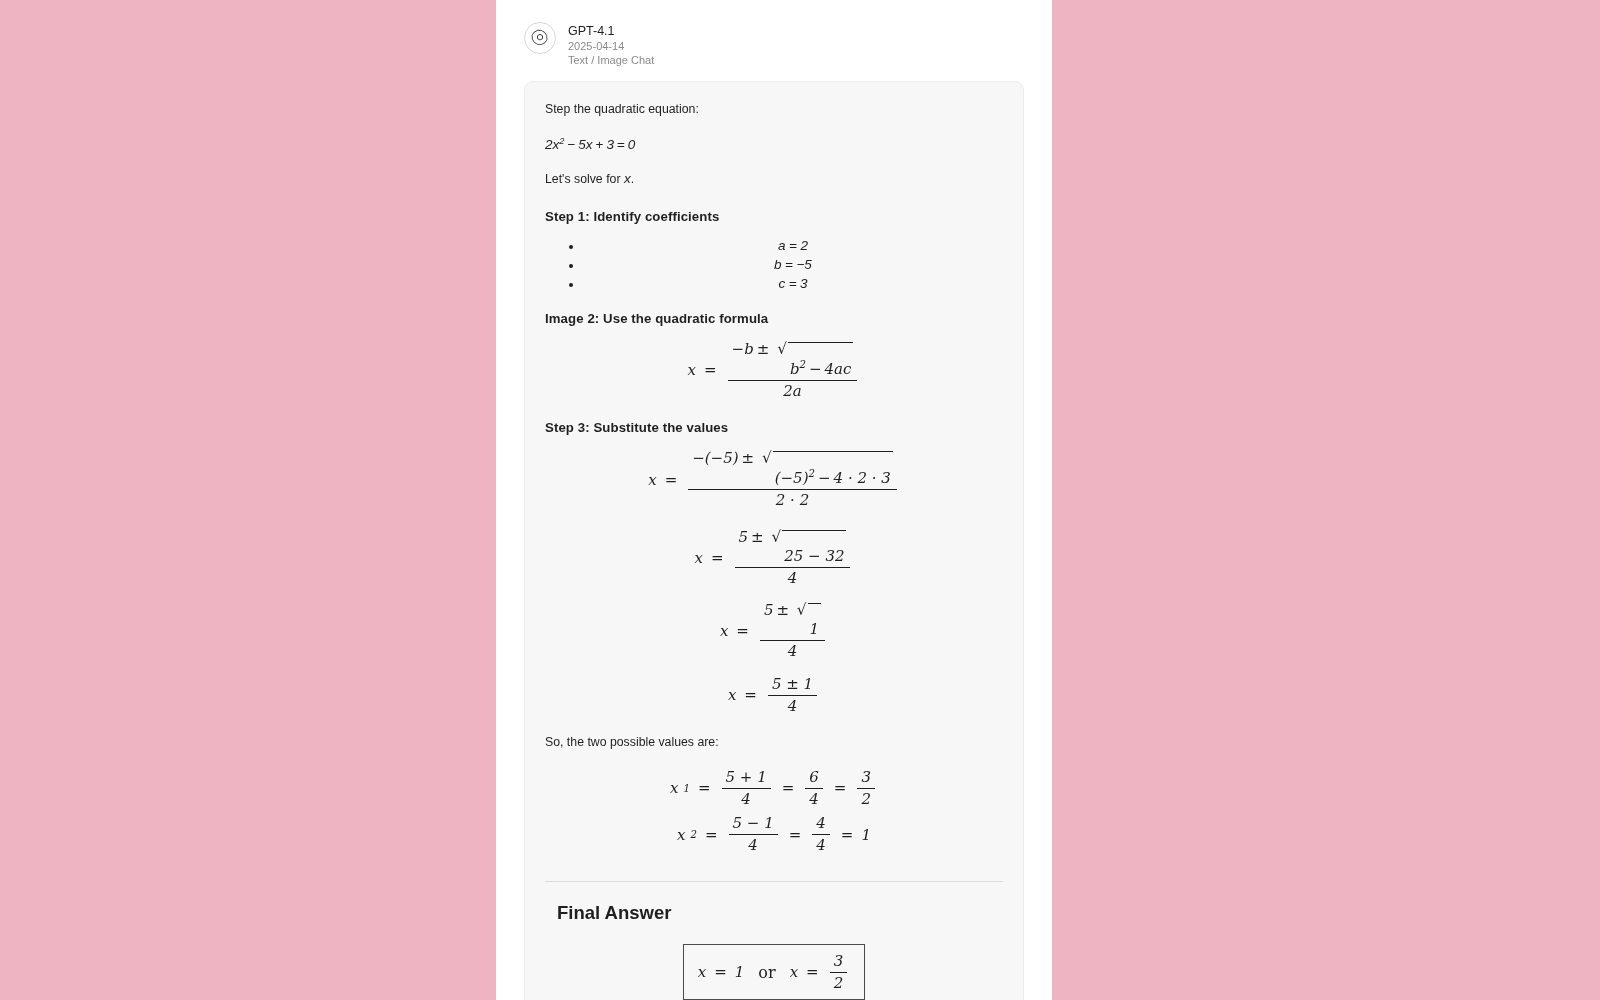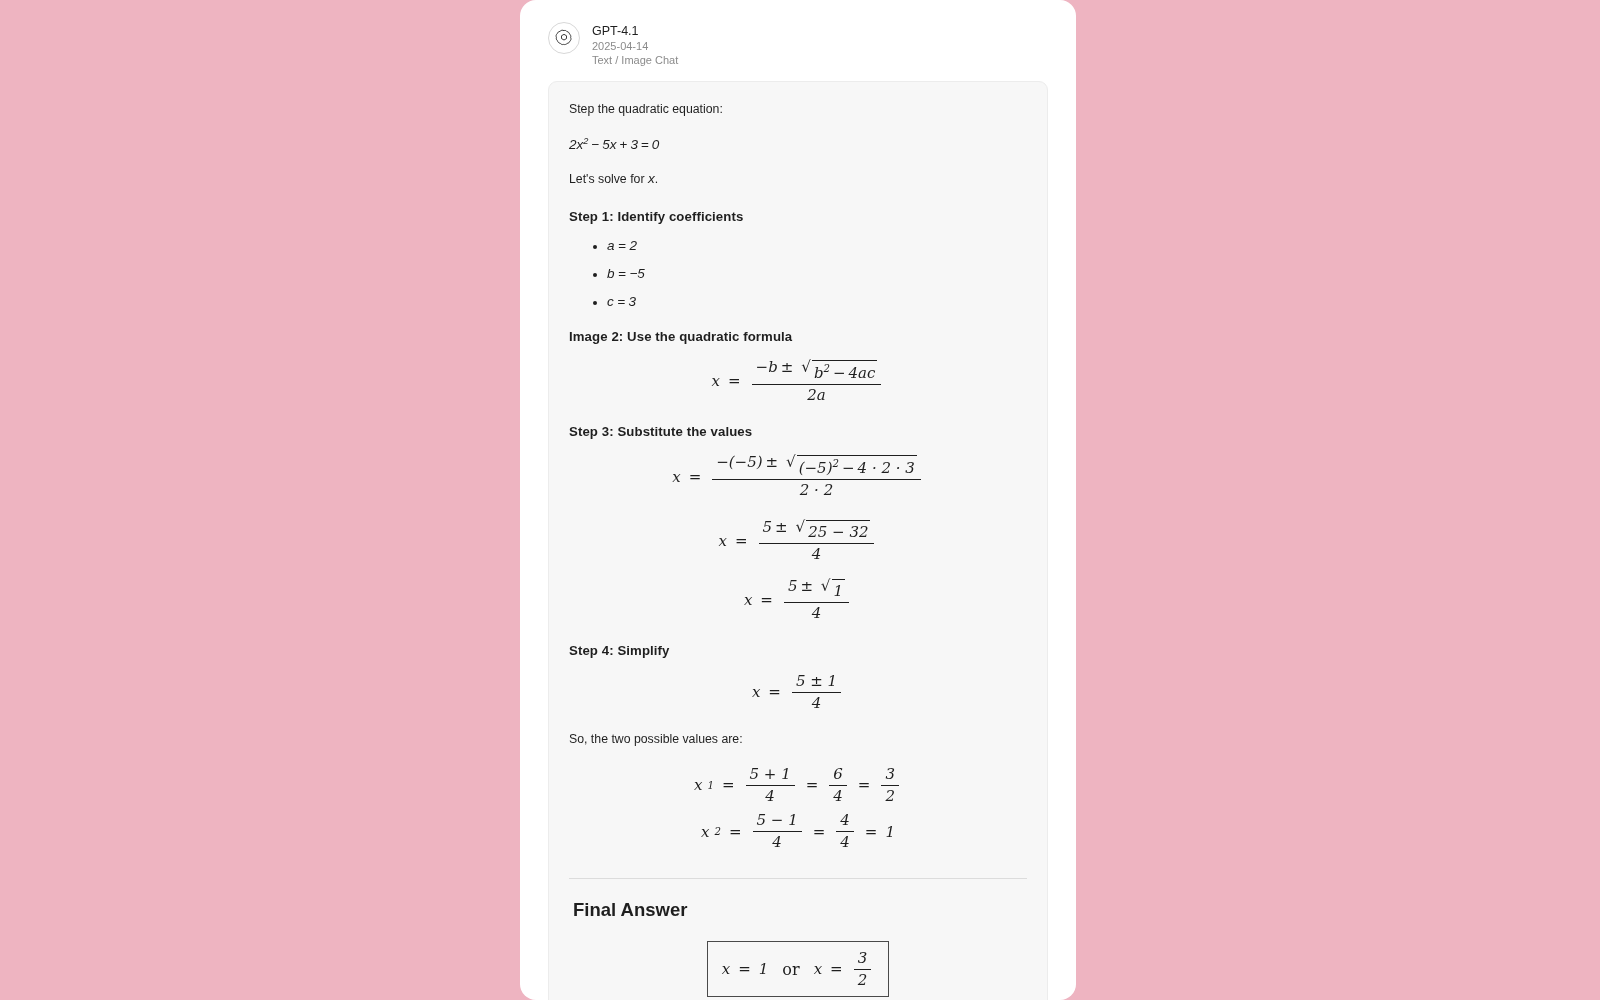--- a/index.html
+++ b/index.html
@@ -8,26 +8,25 @@
   }
   body {
     width: 1600px;
     height: 1000px;
     background: #eeb4c1;
     font-family: "Liberation Sans", sans-serif;
     overflow: hidden;
   }
   .page {
     position: absolute;
-    left: 520px;
+    left: 496px;
     top: 0;
     width: 556px;
     height: 1000px;
     background: #ffffff;
-    border-radius: 16px;
   }
   .content {
     padding: 22px 28px 0 28px;
   }
   
   .header {
     display: flex;
     align-items: flex-start;
     gap: 12px;
     margin-bottom: 14px;
@@ -76,22 +75,23 @@
     font-size: 13.2px;
     font-weight: bold;
     margin: 20px 0 14px 0;
     letter-spacing: .1px;
   }
   ul.coeffs {
     margin: 0 0 18px 0;
     padding-left: 38px;
   }
   ul.coeffs li {
-    margin: 13px 0;
+    margin: 4px 0;
     font-size: 12.5px;
+    text-align: center;
   }
   
   .m {
     font-family: Liberation Sans, sans-serif;
     font-style: italic;
     font-size: 13.5px;
     color: #1f1f1f;
   }
   .eq-block {
     display: flex;
@@ -132,42 +132,42 @@
     display: inline-flex;
     align-items: stretch;
   }
   .sqrt .radical {
     font-size: 1.02em;
     line-height: 1;
     padding-right: 1px;
   }
   .sqrt .radicand {
     border-top: 1px solid #1f1f1f;
-    padding: 2px 2px 0 2px;
+    padding: 16px 2px 0 2px;
   }
   sup.exp {
     font-size: .68em;
     vertical-align: super;
     font-style: italic;
   }
   sub.idx {
     font-size: .68em;
     vertical-align: sub;
     font-style: italic;
   }
   .op { font-style: normal; padding: 0 3px; }
   hr.sep {
     border: none;
     border-top: 1px solid #dcdcdc;
     margin: 26px 0 20px 0;
   }
   h2.final {
     font-size: 18.5px;
     font-weight: bold;
-    margin: 0 0 20px 4px;
+    margin: 0 0 20px 12px;
     color: #1f1f1f;
   }
   .boxed {
     border: 1px solid #4a4a4a;
     padding: 7px 14px;
     display: inline-flex;
     align-items: center;
     background: #f7f7f7;
   }
   .boxed .or {
@@ -276,21 +276,20 @@
               <span class="sqrt">
                   <span class="radical">√</span>
                   <span class="radicand up">1</span>
                 </span>
             </span>
             <span class="den up">4</span>
           </span>
         </span>
       </div>
 
-      <h3 class="step">Step 4: Simplify</h3>
       <div class="eq-block">
         <span class="eq-inline">
           <span>x</span>
             <span class="op">=</span>
           <span class="frac">
             <span class="num up">5 ± 1</span>
             <span class="den up">4</span>
           </span>
         </span>
       </div>

